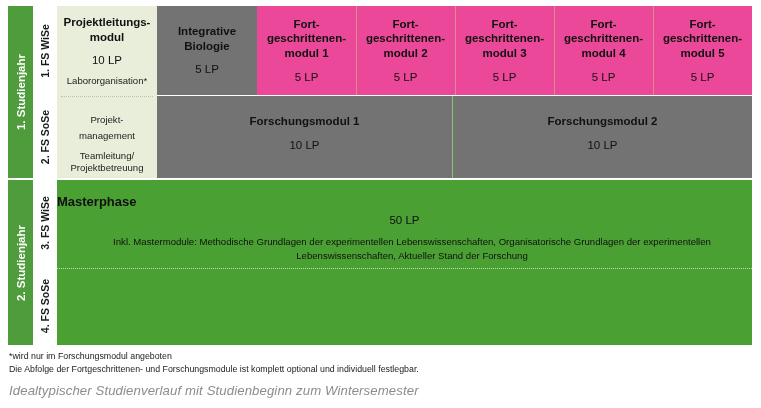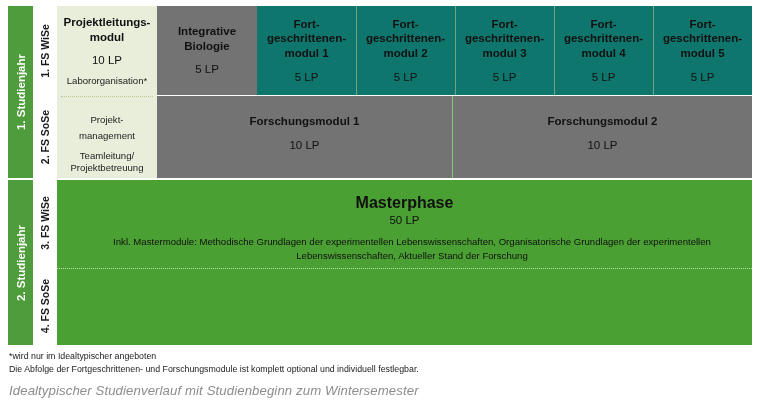--- a/index.html
+++ b/index.html
@@ -98,21 +98,21 @@
   }
   .cell .sub {
     font-size: 9.6px;
     color: #222222;
     margin-top: 7px;
   }
 
   
   .c-cream   { background: #e9eedb; }
   .c-mid     { background: #737373; }
-  .c-light   { background: #0f766e; }
+  .c-light   { background: #ec4899; }
 
   
   .vdiv {
     position: absolute;
     width: 1px;
     background: #c9c987;
     opacity: .55;
   }
   .vdiv-green {
     position: absolute;
@@ -135,23 +135,22 @@
     width: 695px;
     height: 165px;
     background: #4ba033;
     box-sizing: border-box;
     color: #101010;
   }
   #masterphase-title {
     position: absolute;
     left: 0; right: 0;
     top: 14px;
-    text-align: center;
     font-weight: 700;
-    font-size: 16px;
+    font-size: 13px;
   }
   #masterphase-lp {
     position: absolute;
     left: 0; right: 0;
     top: 34px;
     text-align: center;
     font-size: 11.5px;
   }
   #masterphase-note {
     position: absolute;
@@ -285,17 +284,17 @@
       <div id="masterphase-lp">50 LP</div>
       <div id="masterphase-note">Inkl. Mastermodule: Methodische Grundlagen der experimentellen Lebenswissenschaften, Organisatorische Grundlagen der experimentellen Lebenswissenschaften, Aktueller Stand der Forschung</div>
       <div class="dotted-h on-green" style="left:0px; top:88px; width:695px;"></div>
     </div>
 
   </div>
 
 </div>
 
 <div id="footnotes">
-  <div>*wird nur im Idealtypischer angeboten</div>
+  <div>*wird nur im Forschungsmodul angeboten</div>
   <div>Die Abfolge der Fortgeschrittenen- und Forschungsmodule ist komplett optional und individuell festlegbar.</div>
 </div>
 
 <div id="caption">Idealtypischer Studienverlauf mit Studienbeginn zum Wintersemester</div>
 
 </body></html>

